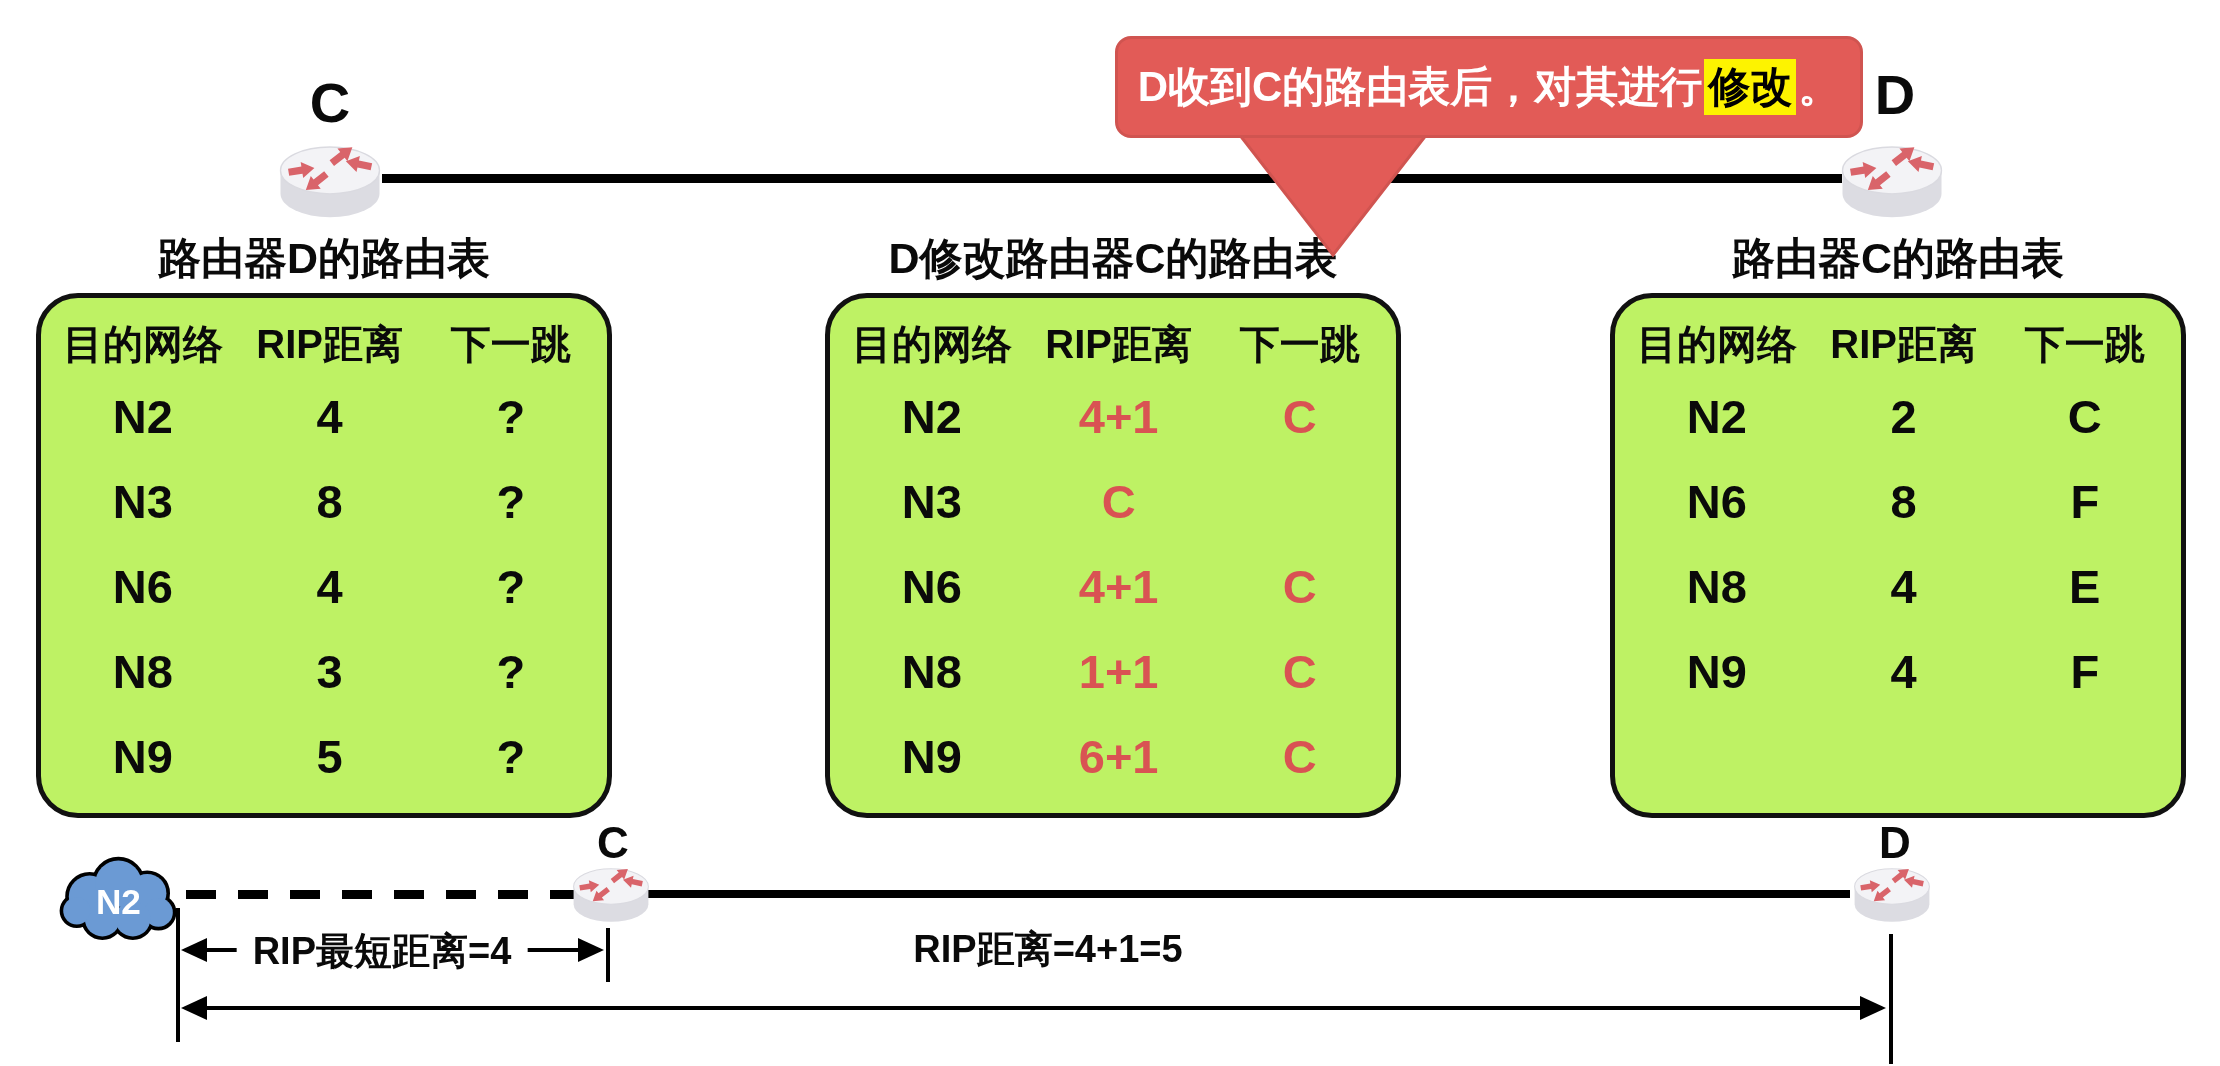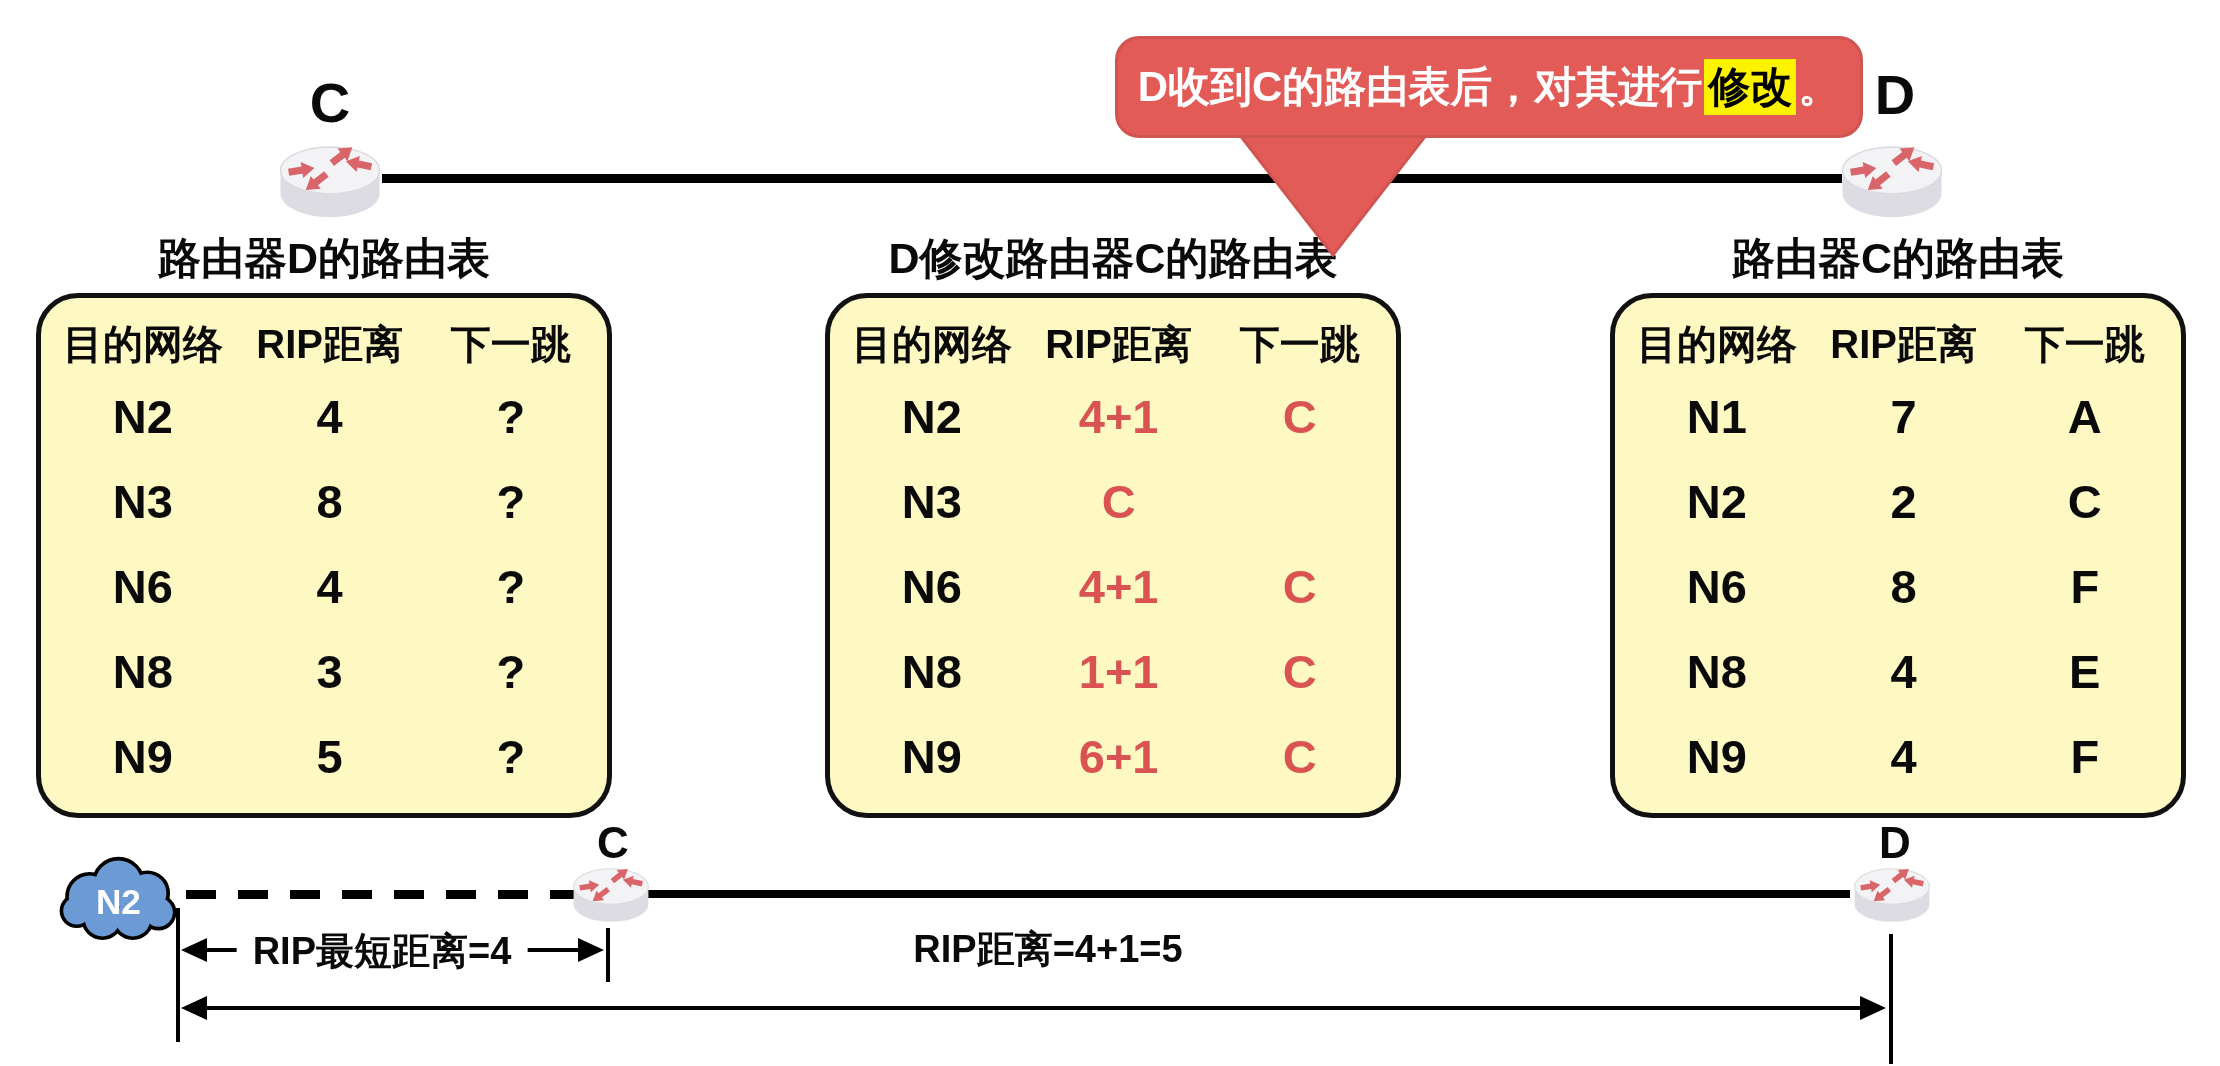--- a/index.html
+++ b/index.html
@@ -13,35 +13,35 @@
     position:absolute; height:9px;
     background:repeating-linear-gradient(90deg,#000 0 30px,transparent 30px 52px);
   }
   
   .node-label { position:absolute; font-weight:bold; text-align:center; transform:translateX(-50%); }
   .node-label.big { font-size:56px; }
   .node-label.small { font-size:44px; }
   
   .callout {
     position:absolute; left:1115px; top:36px; width:748px; height:102px;
-    background:#e25b57; border:3px solid #d05450; border-radius:24px;
+    background:#e25b57; border:3px solid #d05450; border-radius:16px;
     display:flex; align-items:center; justify-content:center;
     color:#fff; font-size:42px; font-weight:bold; z-index:7; box-sizing:border-box;
     white-space:nowrap;
   }
   .callout .hl { background:#fdf300; color:#000; padding:0 4px; margin:0 2px; }
   .tail { position:absolute; left:1236px; top:134px; z-index:6; }
   
   .tbl-title {
     position:absolute; top:230px; text-align:center; font-size:43px; font-weight:bold; z-index:1;
     white-space:nowrap;
   }
   .rtable {
     position:absolute; top:293px; width:576px; height:525px; box-sizing:border-box;
-    border:5px solid #111; border-radius:42px; background:#fef9c3; padding-top:16px; z-index:2;
+    border:5px solid #111; border-radius:42px; background:#bef264; padding-top:16px; z-index:2;
   }
   .rtable .row { display:grid; grid-template-columns:36% 30% 34%; height:85px; }
   .rtable .hrow { height:60px; }
   .rtable .cell {
     display:flex; align-items:center; justify-content:center;
     font-weight:bold; font-size:47px;
   }
   .rtable .hcell { font-size:40px; font-weight:bold; }
   .rtable.modified .c2, .rtable.modified .c3 { color:#d95353; }
   
@@ -162,25 +162,20 @@
       <div class="cell c2">6+1</div>
       <div class="cell c3">C</div>
     </div>
   </div>
 
   <div class="rtable" style="left:1610px;">
     <div class="row hrow">
       <div class="cell hcell">目的网络</div>
       <div class="cell hcell">RIP距离</div>
       <div class="cell hcell">下一跳</div>
-    </div>
-    <div class="row">
-      <div class="cell c1">N1</div>
-      <div class="cell c2">7</div>
-      <div class="cell c3">A</div>
     </div>
     <div class="row">
       <div class="cell c1">N2</div>
       <div class="cell c2">2</div>
       <div class="cell c3">C</div>
     </div>
     <div class="row">
       <div class="cell c1">N6</div>
       <div class="cell c2">8</div>
       <div class="cell c3">F</div>

